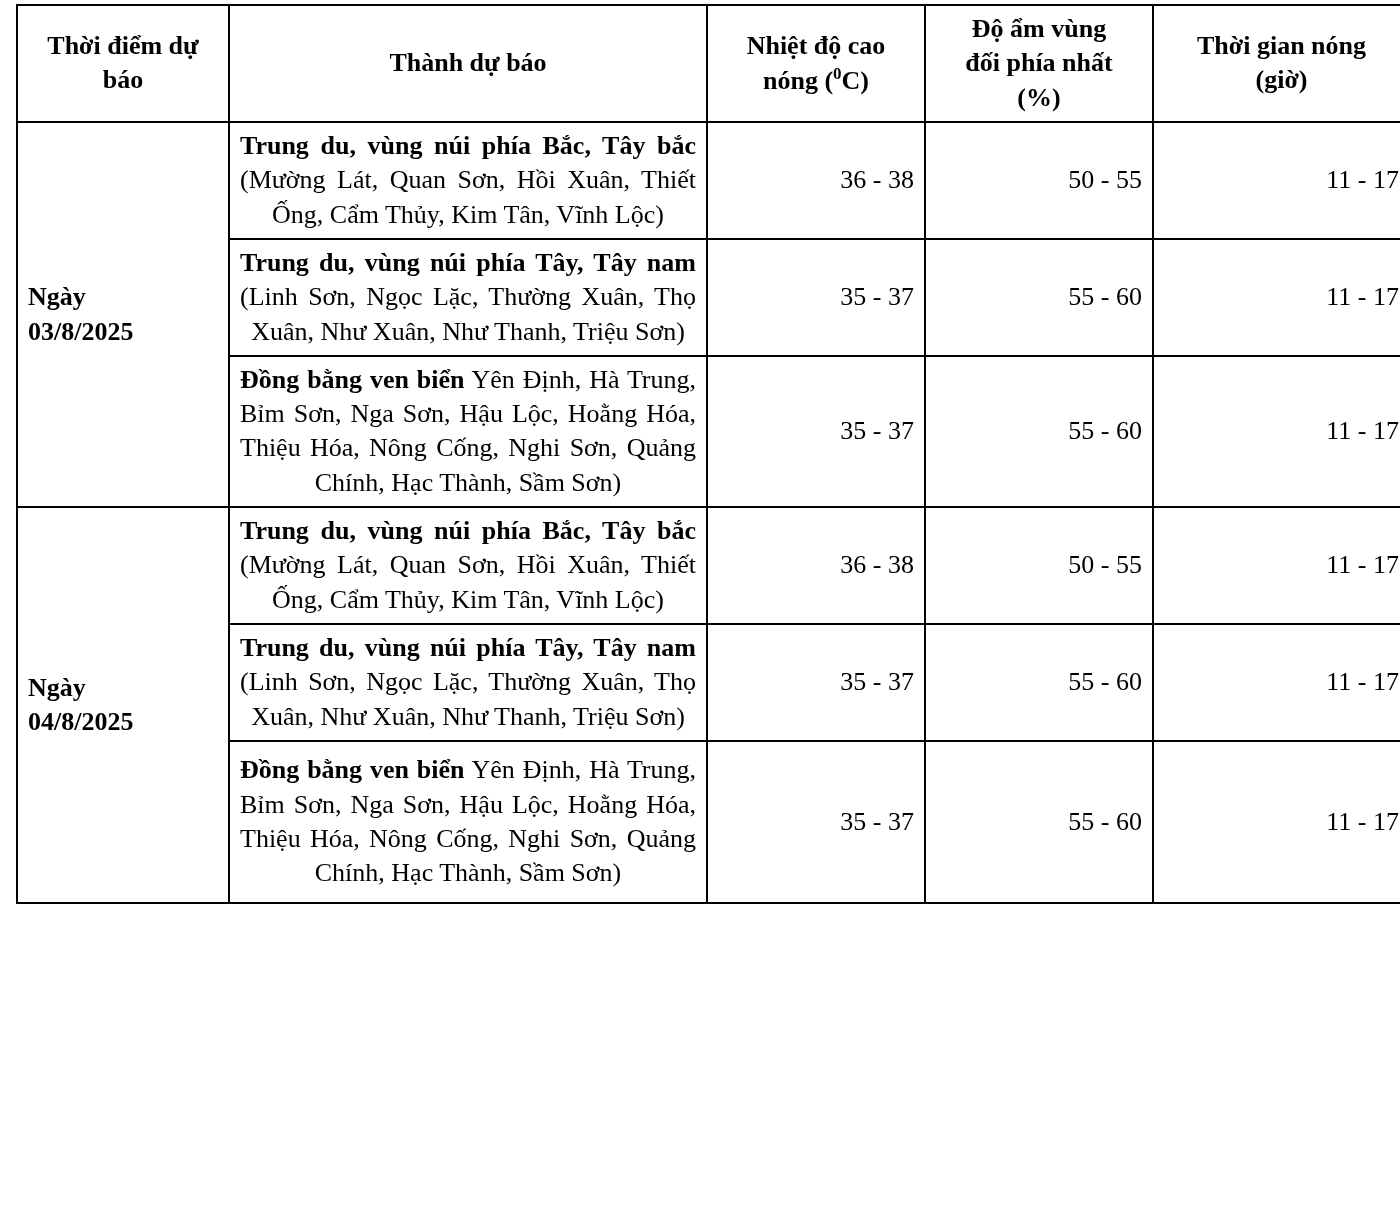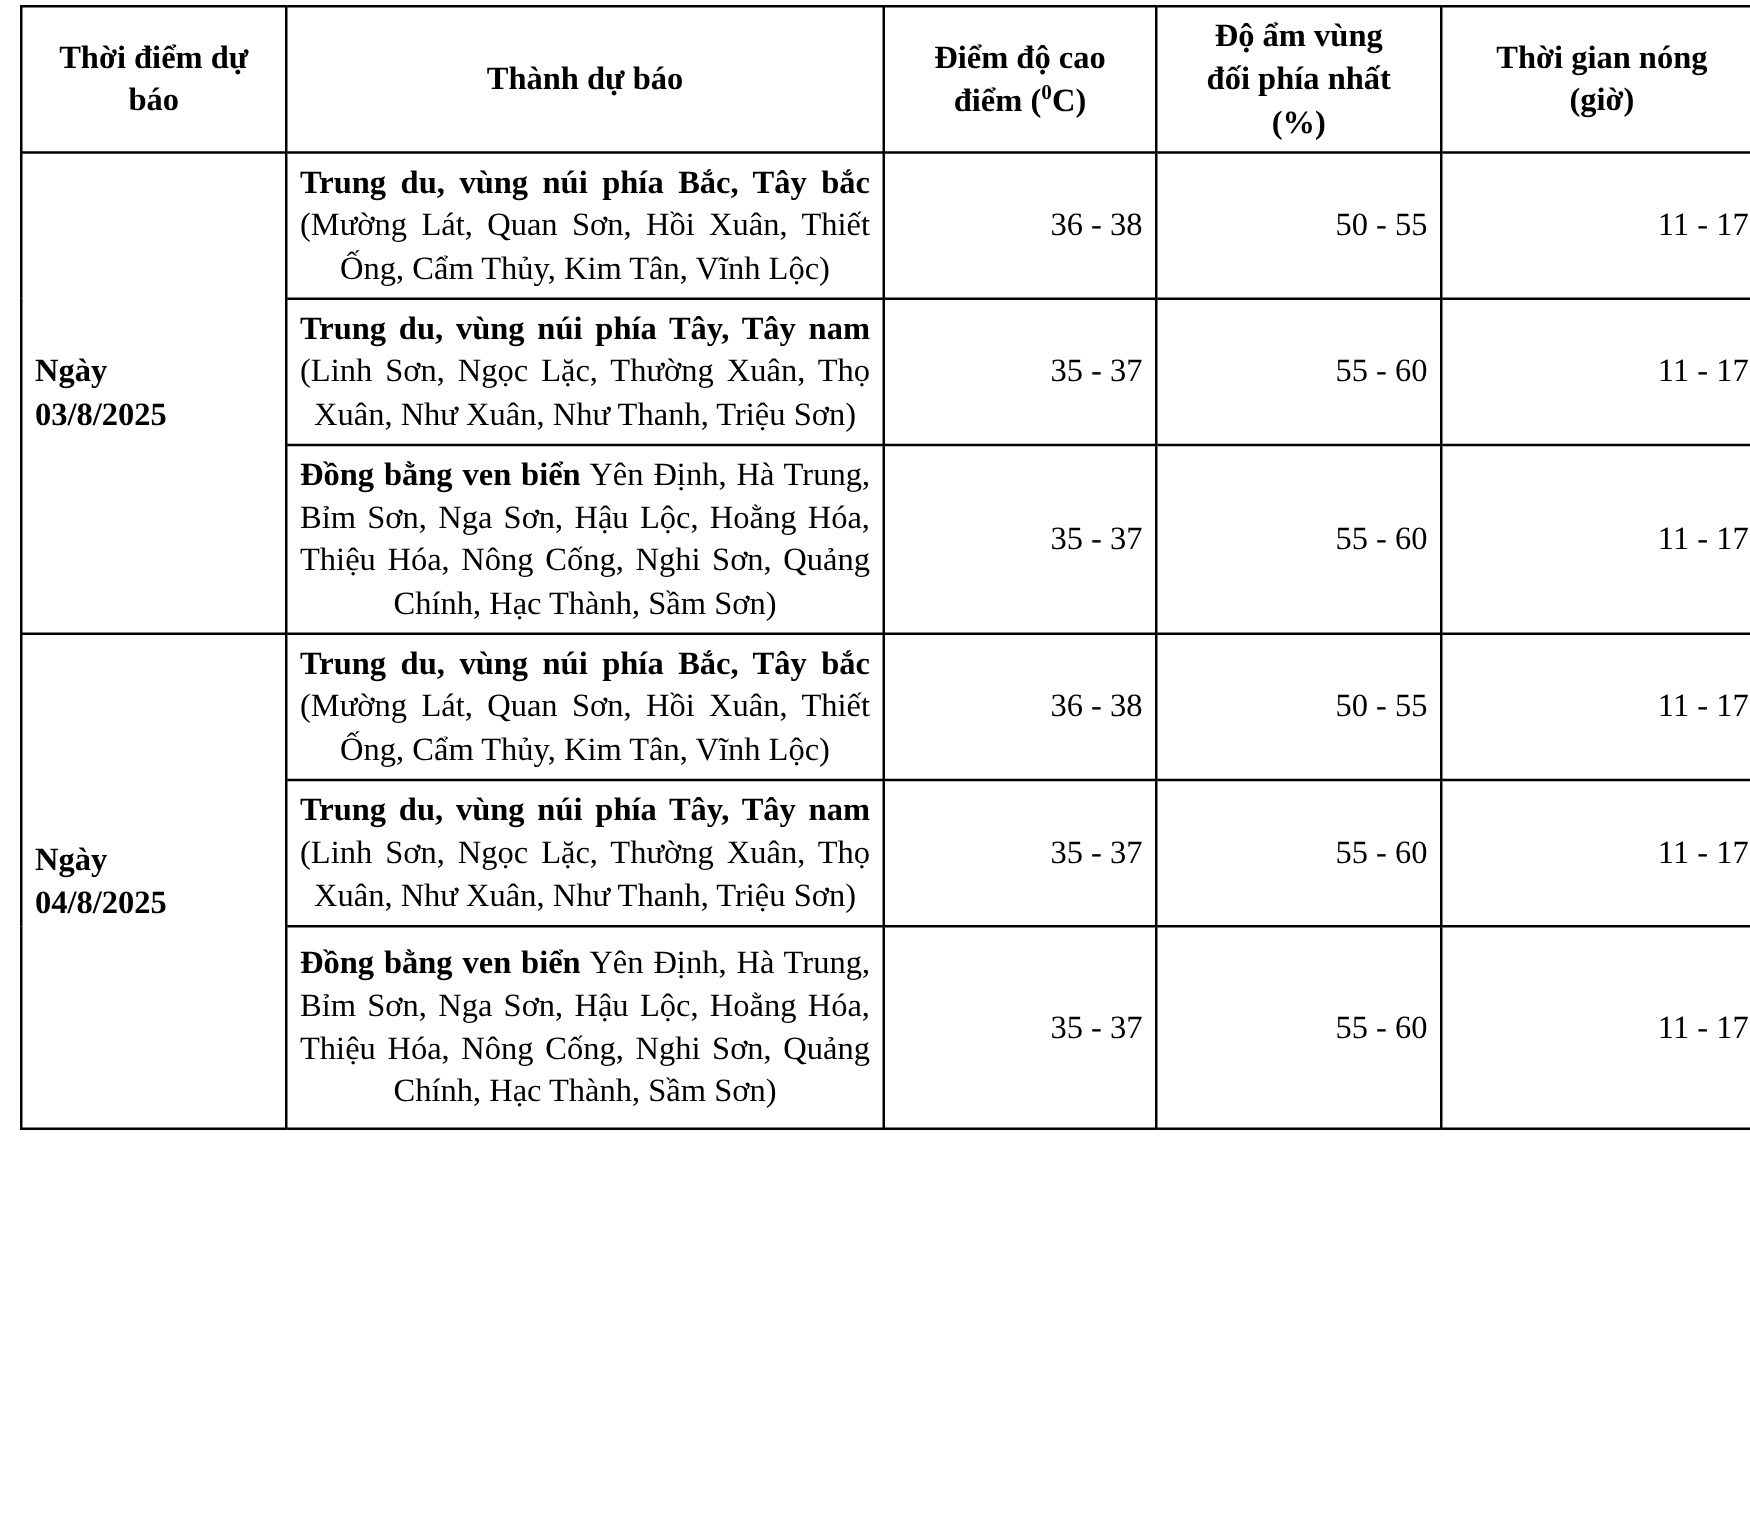--- a/index.html
+++ b/index.html
@@ -87,22 +87,22 @@
       <col class="c-place">
       <col class="c-temp">
       <col class="c-hum">
       <col class="c-hours">
     </colgroup>
     <thead>
       <tr>
         <th>Thời điểm dự báo</th>
         <th>Thành dự báo</th>
         <th>
-          <span>Điểm độ cao</span><br>
-          <span>điểm (</span><sup>0</sup><span>C)</span>
+          <span>Nhiệt độ cao</span><br>
+          <span>nóng (</span><sup>0</sup><span>C)</span>
         </th>
         <th>
           <span>Độ ẩm vùng</span><br>
           <span>đối phía nhất</span><br>
           <span>(%)</span>
         </th>
         <th>
           <span>Thời gian nóng</span><br>
           <span>(giờ)</span>
         </th>

